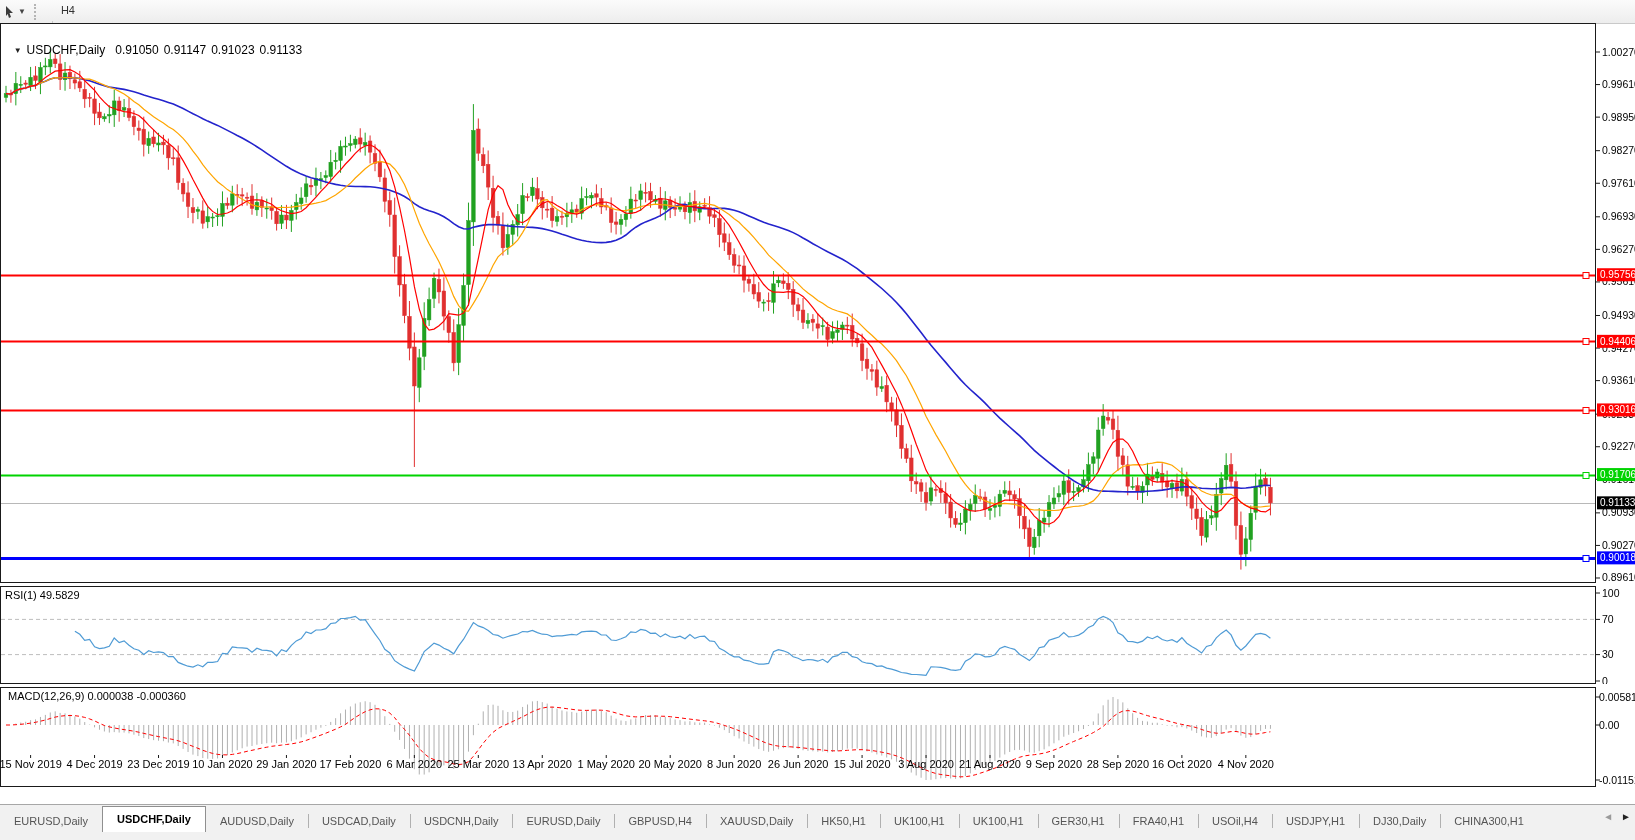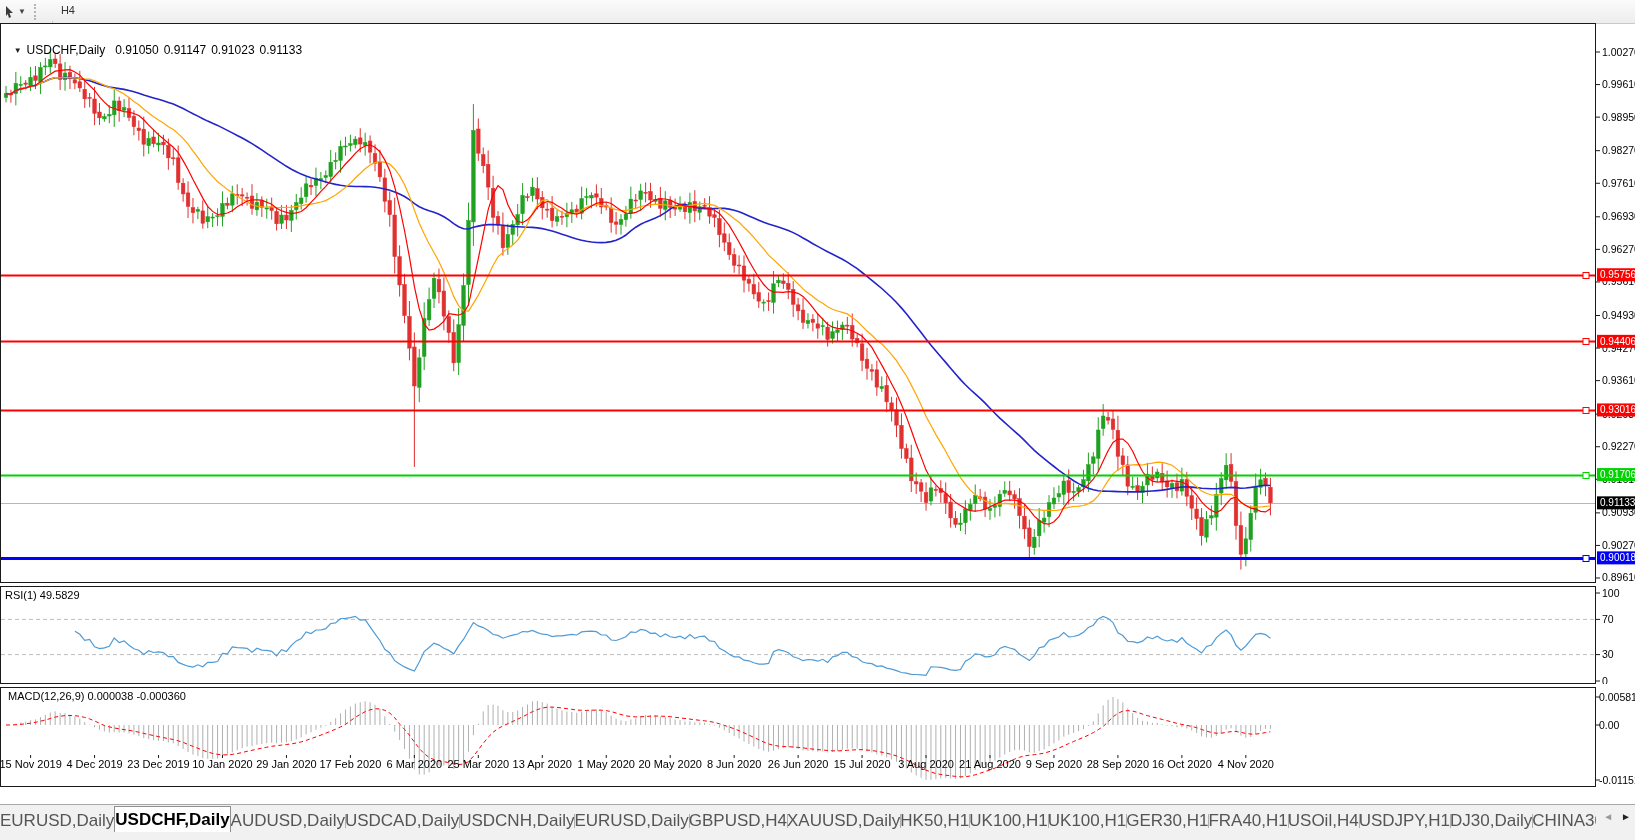--- a/index.html
+++ b/index.html
@@ -29,21 +29,21 @@
   #chart-title{left:7px;top:29px;font-size:12px;}
   #chart-title .sym{margin-right:10px;}
   #chart-title .dd{font-size:8px;color:#222;margin-right:5px;vertical-align:1px;}
   #chart-title span.v{margin-right:5px;}
   #rsi-label{left:5px;top:589px;}
   #macd-label{left:8px;top:690px;}
   
   #tabbar{position:absolute;left:0;top:804px;width:1635px;height:36px;
           background:#f1f1f1;border-top:1px solid #a7a7a7;}
   #tabs{display:flex;align-items:flex-end;height:27px;overflow:hidden;width:1596px;}
-  .tab{height:22px;line-height:22px;padding:0 0;font-size:17px;color:#555;
+  .tab{height:22px;line-height:22px;padding:0 14px;font-size:11px;color:#555;
        white-space:nowrap;cursor:default;position:relative;}
   .tab .sep{position:absolute;right:-1px;top:4px;height:14px;border-right:1px solid #b0b0b0;}
   .tab.active{background:#ffffff;border:1px solid #8f8f8f;border-bottom:none;
               color:#000;font-weight:bold;height:25px;line-height:25px;z-index:2;}
   #tab-scrollers{position:absolute;right:4px;top:6px;font-size:10px;color:#222;}
   #tab-scrollers .sl{color:#9a9a9a;margin-right:8px;}
   svg text{font-family:"Liberation Sans",sans-serif;}
 </style>
 </head>
 <body>

